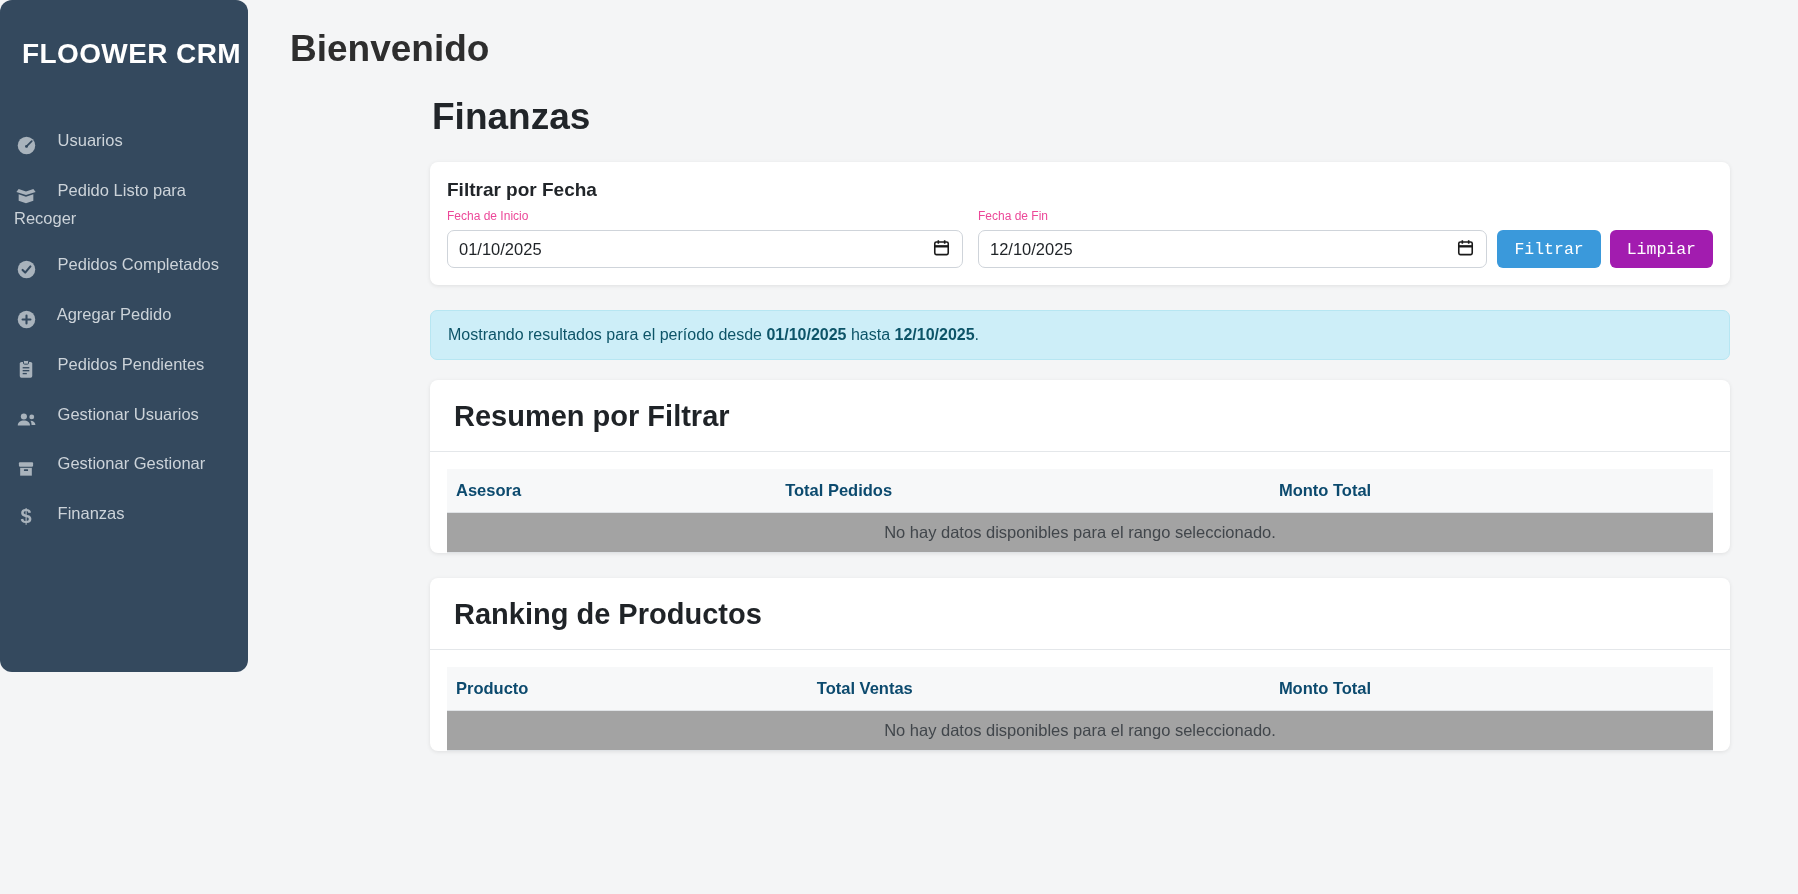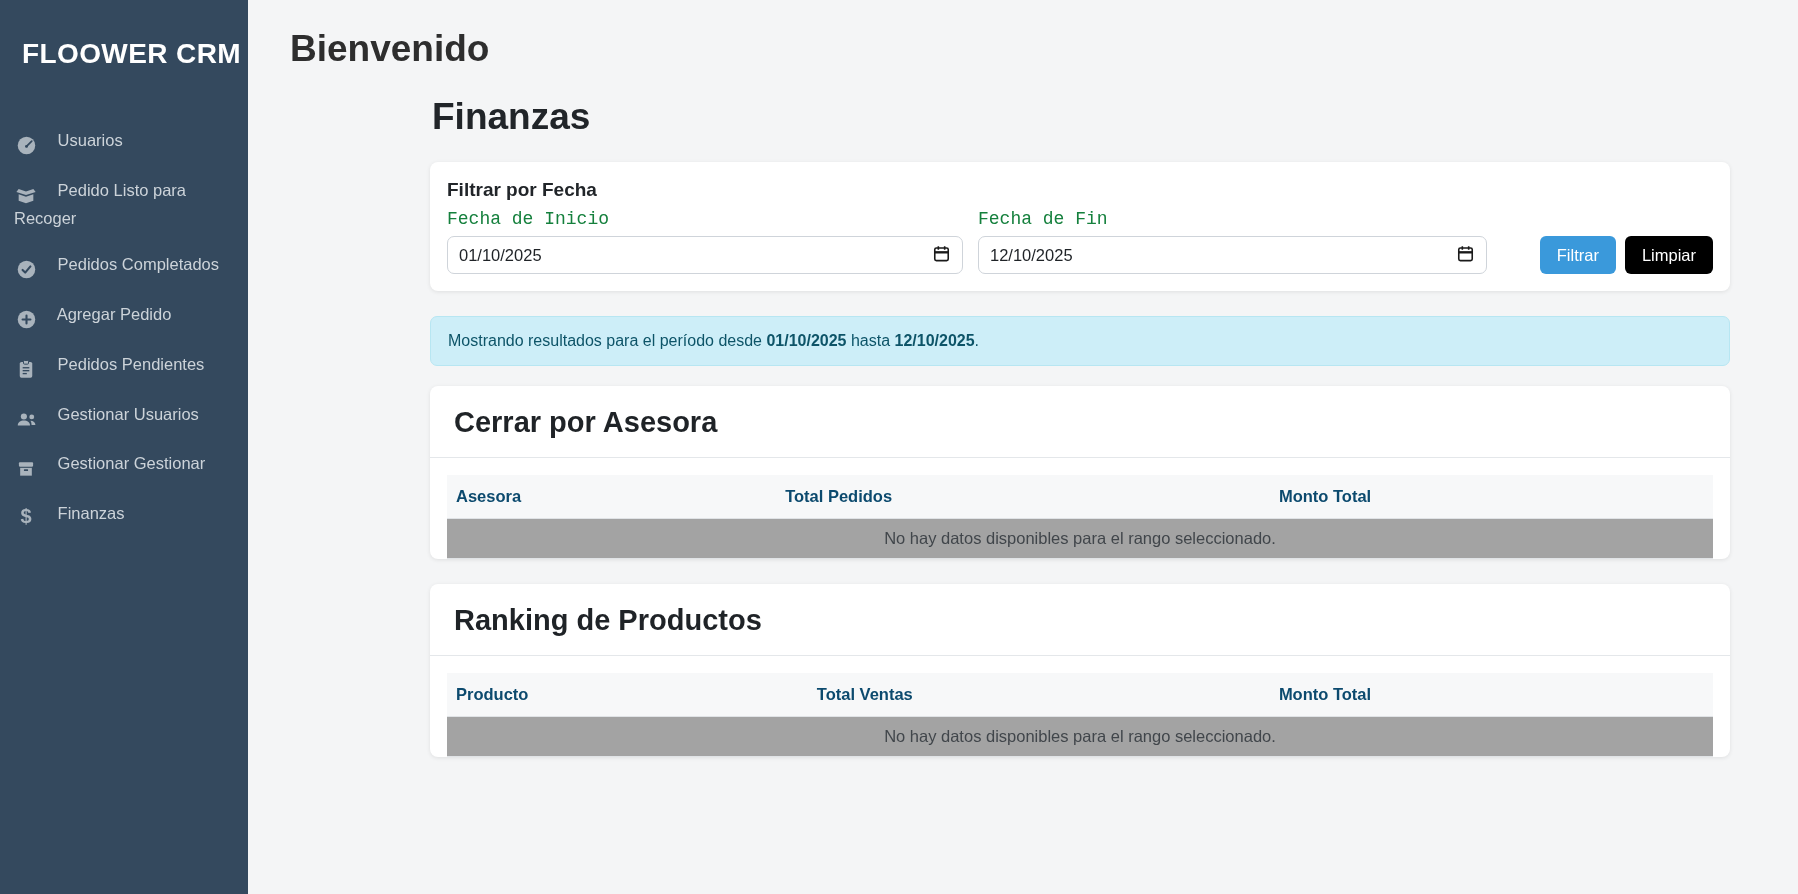--- a/index.html
+++ b/index.html
@@ -1,21 +1,21 @@
 <!DOCTYPE html>
 <html><head>
 <meta charset="utf-8">
 <style>
   * { margin:0; padding:0; box-sizing:border-box; }
   html,body { width:1798px; height:894px; overflow:hidden;
     font-family:"Liberation Sans","DejaVu Sans",sans-serif; background:#f4f5f6; }
 
   
-  .sidebar { position:fixed; left:0; top:0; width:248px; height:894px;
-    background:#34495e; color:#ccd3d9; }
+  .sidebar { position:fixed; left:0; top:0; width:248px; height:672px;
+    background:#34495e; color:#ccd3d9;border-radius:12px; }
   .brand { color:#fff; font-size:28px; font-weight:700; letter-spacing:.4px;
     padding:38px 16px 0 22px; white-space:nowrap; }
   .nav { margin-top:48px; }
   .nav-item { display:block; padding:11px 14px; font-size:16.5px; line-height:1.45;
     color:#ccd3d9; cursor:pointer; }
   .nav-icon { display:inline-block; width:24px; margin-right:15px; text-align:center;
     vertical-align:-4px; }
   .nav-icon svg { vertical-align:middle; }
   .dollar-glyph { font-size:20px; font-weight:700; color:#a9b3bc; }
   .logout { position:absolute; top:878px; left:0; width:248px; }
@@ -27,30 +27,30 @@
   .page-title { font-size:37px; font-weight:700; color:#212529; margin:0 0 24px 2px; }
 
   .card { background:#fff; border-radius:8px; box-shadow:0 1px 4px rgba(0,0,0,.09); }
 
   
   .filter-card { padding:17px; }
   .filter-title { font-size:19px; font-weight:700; color:#212529; margin-bottom:8px; }
   .filter-row { display:flex; align-items:flex-end; }
   .fgroup1 { width:516px; margin-right:15px; }
   .fgroup2 { width:509px; }
-  .flabel { display:block; font-size:18px; color:#15803d; margin-bottom:7px;font-family:Liberation Mono, monospace; }
+  .flabel { display:block; font-size:12px; color:#ec4899; margin-bottom:7px; }
   .date-wrap { display:flex; align-items:center; height:38px; background:#fff;
     border:1px solid #cfd4da; border-radius:7px; padding:0 11px; }
   .date-wrap input { flex:1; border:none; outline:none; background:transparent;
     font-family:inherit; font-size:16.5px; color:#1f2327; }
   .btns { margin-left:auto; display:flex; gap:9px; }
   .btn { height:38px; border:none; border-radius:6px; color:#fff; font-size:16.5px;
-    font-family:Liberation Sans, sans-serif; padding:0 17px; cursor:pointer; }
+    font-family:Liberation Mono, monospace; padding:0 17px; cursor:pointer; }
   .btn-filter { background:#3a99db; }
-  .btn-clear  { background:#000000; }
+  .btn-clear  { background:#a21caf; }
 
   
   .alert { margin-top:25px; background:#cdeef8; border:1px solid #b7e6f2;
     border-radius:7px; padding:15px 17px; font-size:16px; color:#0d5468; }
   .alert strong { font-weight:700; }
 
   
   .section-card { margin-top:20px; }
   .section-card.second { margin-top:25px; }
   .card-head { padding:20px 24px 18px; }
@@ -185,21 +185,21 @@
         </div>
       </div>
     </div>
 
     <div class="alert">
       <span>Mostrando resultados para el período desde </span><strong>01/10/2025</strong><span> hasta </span><strong>12/10/2025</strong><span>.</span>
     </div>
 
     <div class="card section-card">
       <div class="card-head">
-        <h2>Cerrar por Asesora</h2>
+        <h2>Resumen por Filtrar</h2>
       </div>
       <div class="divider"></div>
       <div class="table-wrap">
         <table>
           <colgroup>
               <col style="width:26%">
               <col style="width:39%">
               <col style="width:35%">
             </colgroup>
           <thead>

